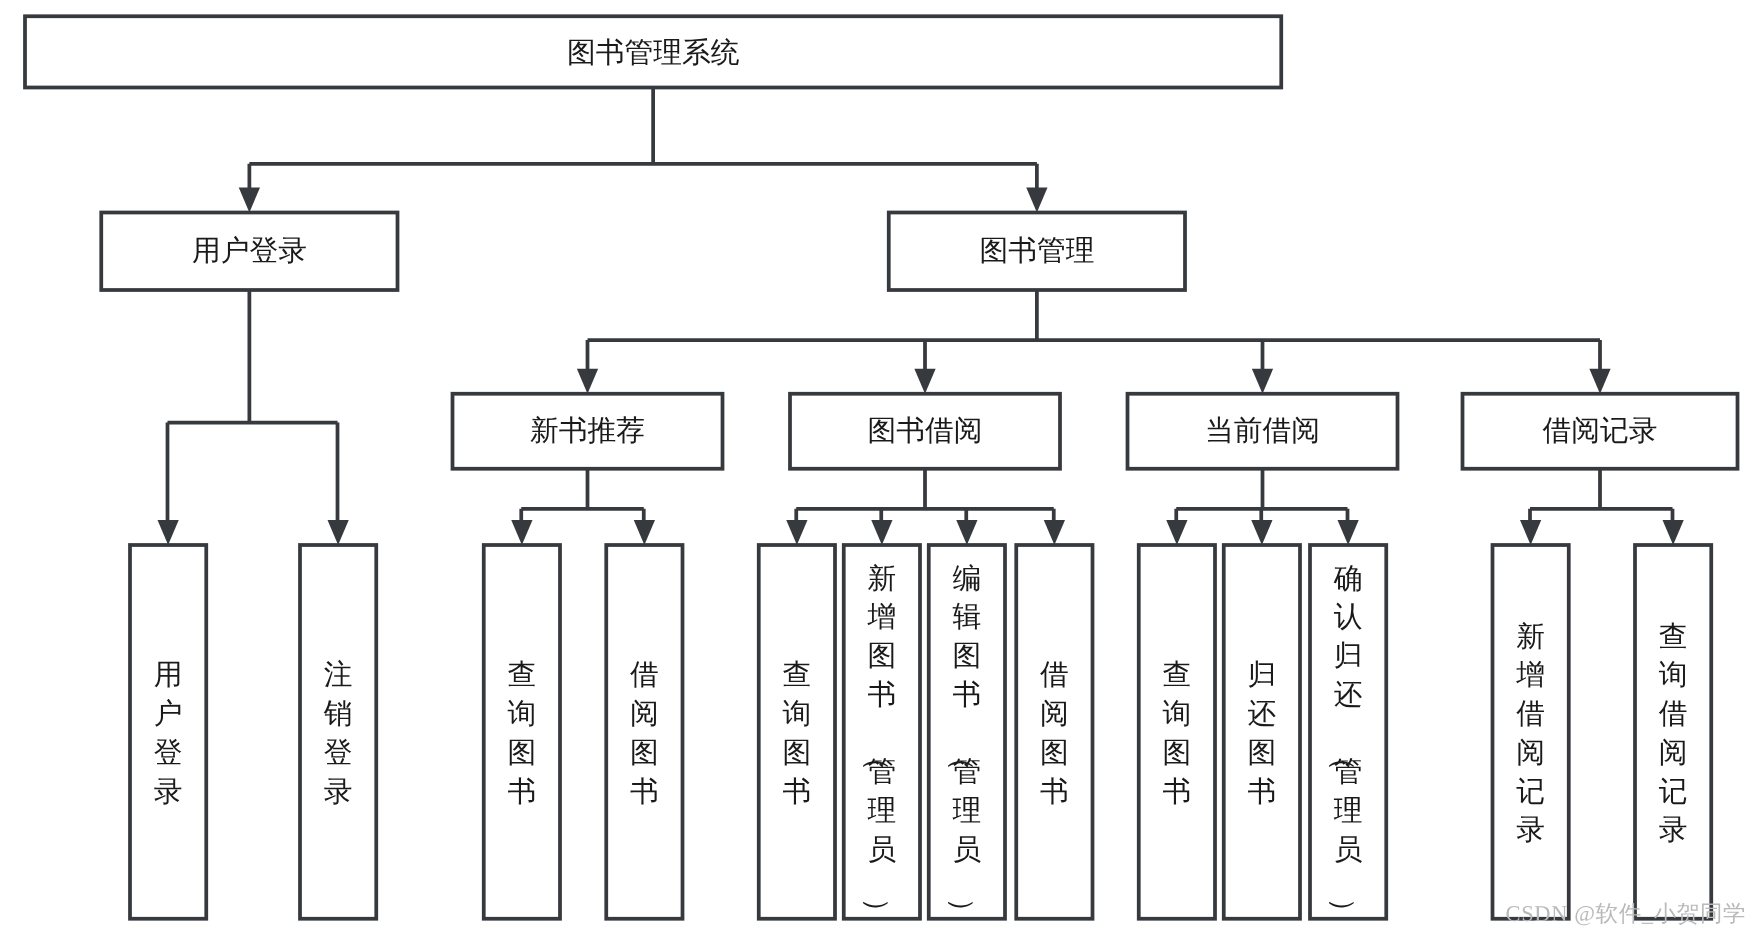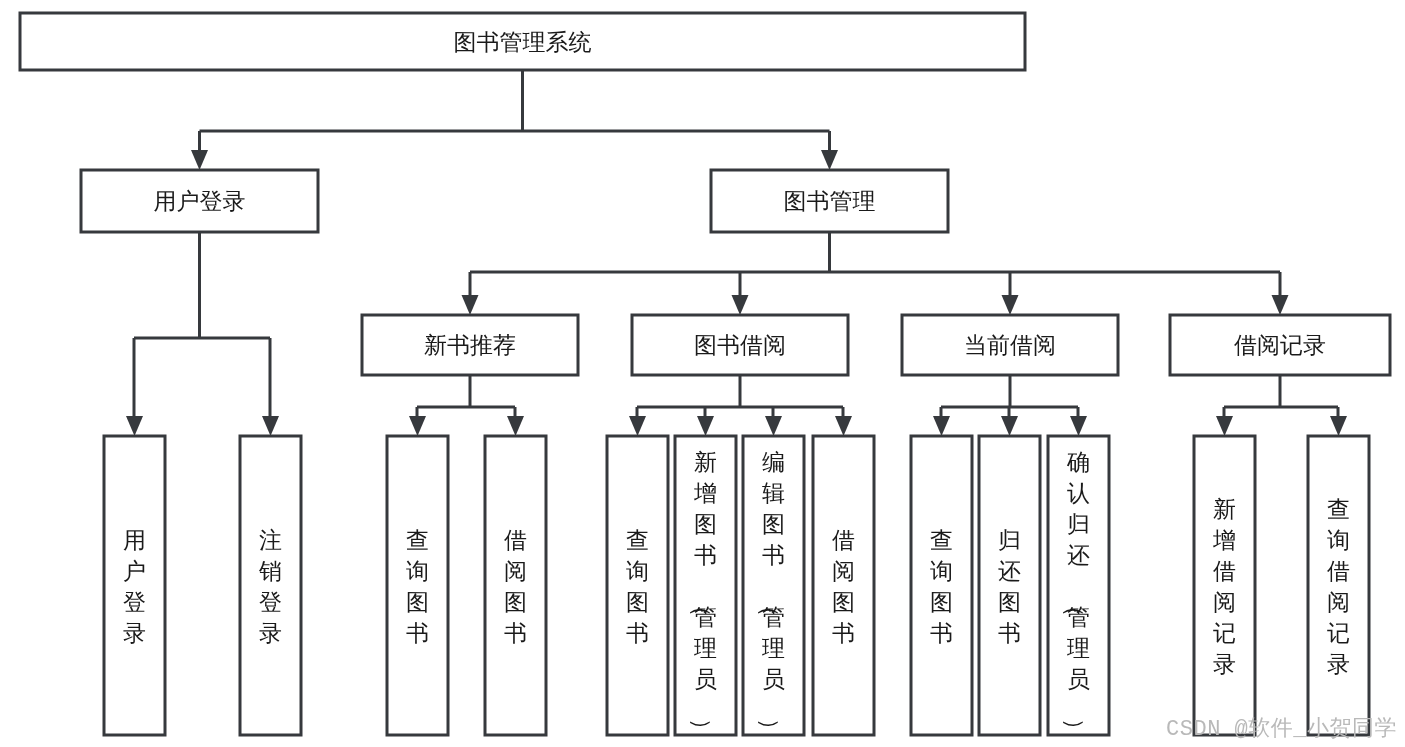--- a/index.html
+++ b/index.html
@@ -45,22 +45,22 @@
     fill: none;
   }
   .arrow-head {
     fill: #36393d;
     stroke: none;
   }
   .watermark {
     position: absolute;
     right: 8px;
     bottom: 4px;
-    font-family: Liberation Mono, monospace;
-    font-size: 22px;
+    font-family: Liberation Serif, serif;
+    font-size: 18px;
     color: #b9b9b9;
     white-space: nowrap;
     letter-spacing: 0.5px;
   }
 </style>
 </head>
 <body>
 
 <svg id="canvas" viewBox="0 0 1405 747">
   <defs></defs>

